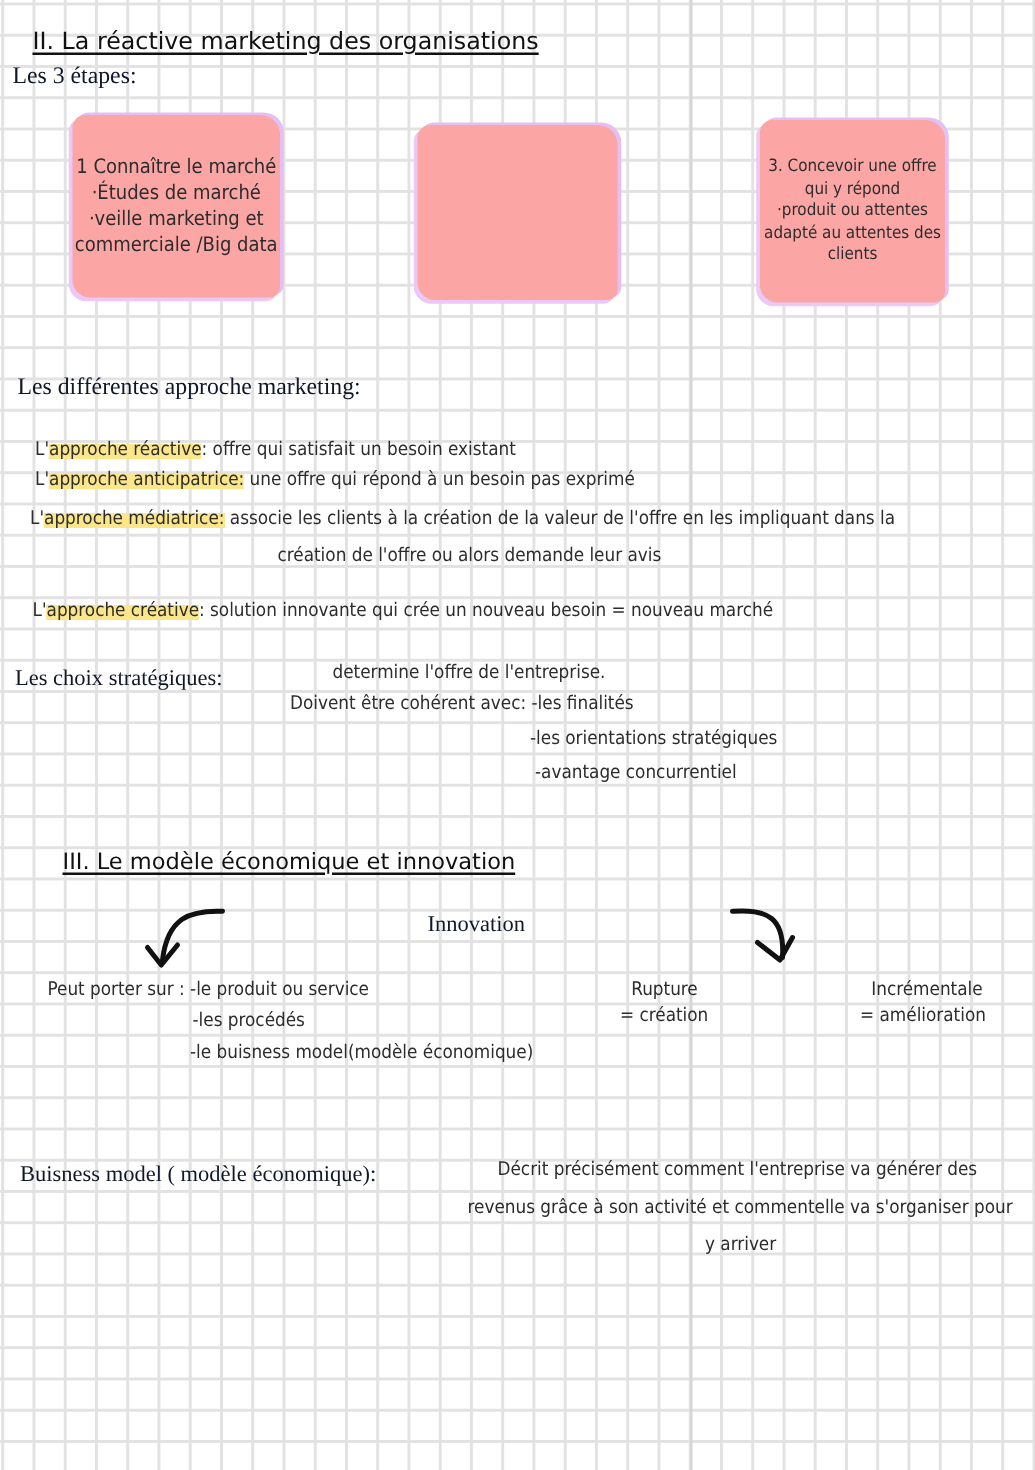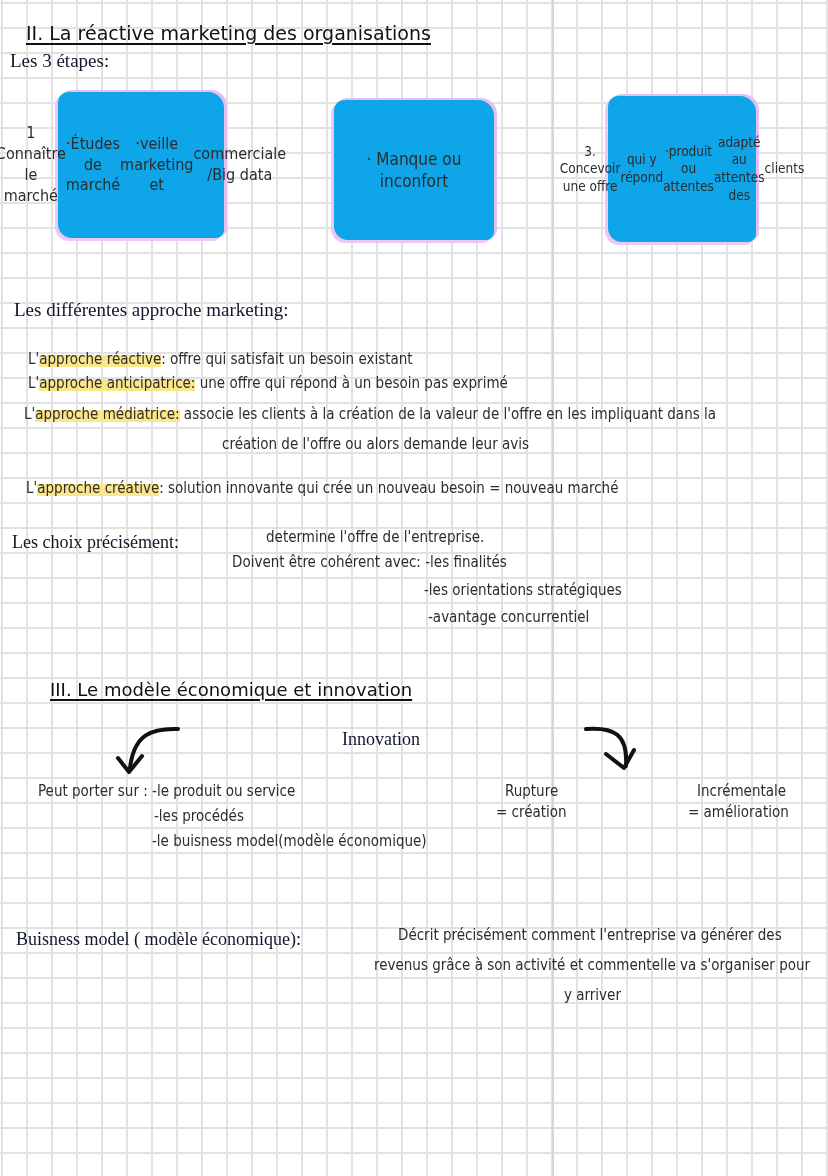--- a/index.html
+++ b/index.html
@@ -16,24 +16,24 @@
   }
   .divider { position: absolute; left: 552px; top: 0; width: 2px; height: 1176px; background: #d6d6d6; }
   .abs { position: absolute; white-space: nowrap; }
   .heading {
     font-family: "DejaVu Sans", sans-serif; font-size: 19px; color: #111;
     text-decoration: underline; text-decoration-thickness: 2px; text-underline-offset: 3px;
   }
   .red { color: #0f172a; font-family: Liberation Serif, serif; }
   .hand { font-family: "DejaVu Sans Condensed", "DejaVu Sans", sans-serif; font-stretch: condensed; color: #2c2c2c; }
   .box {
-    position: absolute; background: #0ea5e9;
+    position: absolute; background: #fca5a5;
     border-radius: 10px 16px 8px 14px;
     box-shadow: 3px -2px 0 #e6bff2, -3px 3px 0 #ebc8f5;
-    display: flex; flex-direction: row; align-items: center; justify-content: center;
+    display: flex; flex-direction: column; align-items: center; justify-content: center;
     text-align: center;
   }
   .box span { display: block; line-height: 1.3; }
   .hl { background: linear-gradient(to bottom, transparent 30%, #fbe68a 30%, #fbe68a 95%, transparent 95%); }
   svg.arrow { position: absolute; overflow: visible; }
 </style>
 </head>
 <body>
 
 <div class="divider"></div>
@@ -42,21 +42,20 @@
 <div class="abs red" style="left:10px; top:50px; font-size:19px;">Les 3 étapes:</div>
 
 <div class="box hand" style="left:58px; top:92px; width:166px; height:146px; font-size:16px;">
   <span>1 Connaître le marché</span>
   <span>·Études de marché</span>
   <span>·veille marketing et</span>
   <span>commerciale /Big data</span>
 </div>
 
 <div class="box hand" style="left:334px; top:100px; width:160px; height:140px; font-size:17px;">
-  <span>· Manque ou inconfort</span>
 </div>
 
 <div class="box hand" style="left:608px; top:96px; width:148px; height:146px; font-size:13.5px;">
   <span>3. Concevoir une offre</span>
   <span>qui y répond</span>
   <span>·produit ou attentes</span>
   <span>adapté au attentes des</span>
   <span>clients</span>
 </div>
 
@@ -69,21 +68,21 @@
   <span>L'</span><span class="hl">approche anticipatrice:</span><span> une offre qui répond à un besoin pas exprimé</span>
 </div>
 <div class="abs hand" style="left:24px; top:405px; font-size:15px;">
   <span>L'</span><span class="hl">approche médiatrice:</span><span> associe les clients à la création de la valeur de l'offre en les impliquant dans la</span>
 </div>
 <div class="abs hand" style="left:222px; top:435px; font-size:15px;">création de l'offre ou alors demande leur avis</div>
 <div class="abs hand" style="left:26px; top:479px; font-size:15px;">
   <span>L'</span><span class="hl">approche créative</span><span>: solution innovante qui crée un nouveau besoin = nouveau marché</span>
 </div>
 
-<div class="abs red" style="left:12px; top:532px; font-size:18px;">Les choix précisément:</div>
+<div class="abs red" style="left:12px; top:532px; font-size:18px;">Les choix stratégiques:</div>
 <div class="abs hand" style="left:266px; top:528px; font-size:15px;">determine l'offre de l'entreprise.</div>
 <div class="abs hand" style="left:232px; top:553px; font-size:15px;">Doivent être cohérent avec: -les finalités</div>
 <div class="abs hand" style="left:424px; top:581px; font-size:15px;">-les orientations stratégiques</div>
 <div class="abs hand" style="left:428px; top:608px; font-size:15px;">-avantage concurrentiel</div>
 
 <div class="abs heading" style="left:50px; top:679px; font-size:18px;">III. Le modèle économique et innovation</div>
 
 <svg class="arrow" style="left:112px; top:726px;" width="70" height="50">
   <path d="M66 3 C 40 2, 22 8, 18 42" fill="none" stroke="#111" stroke-width="4" stroke-linecap="round"></path>
   <path d="M6 32 L 17 46 L 30 30" fill="none" stroke="#111" stroke-width="4" stroke-linecap="round" stroke-linejoin="round"></path>

